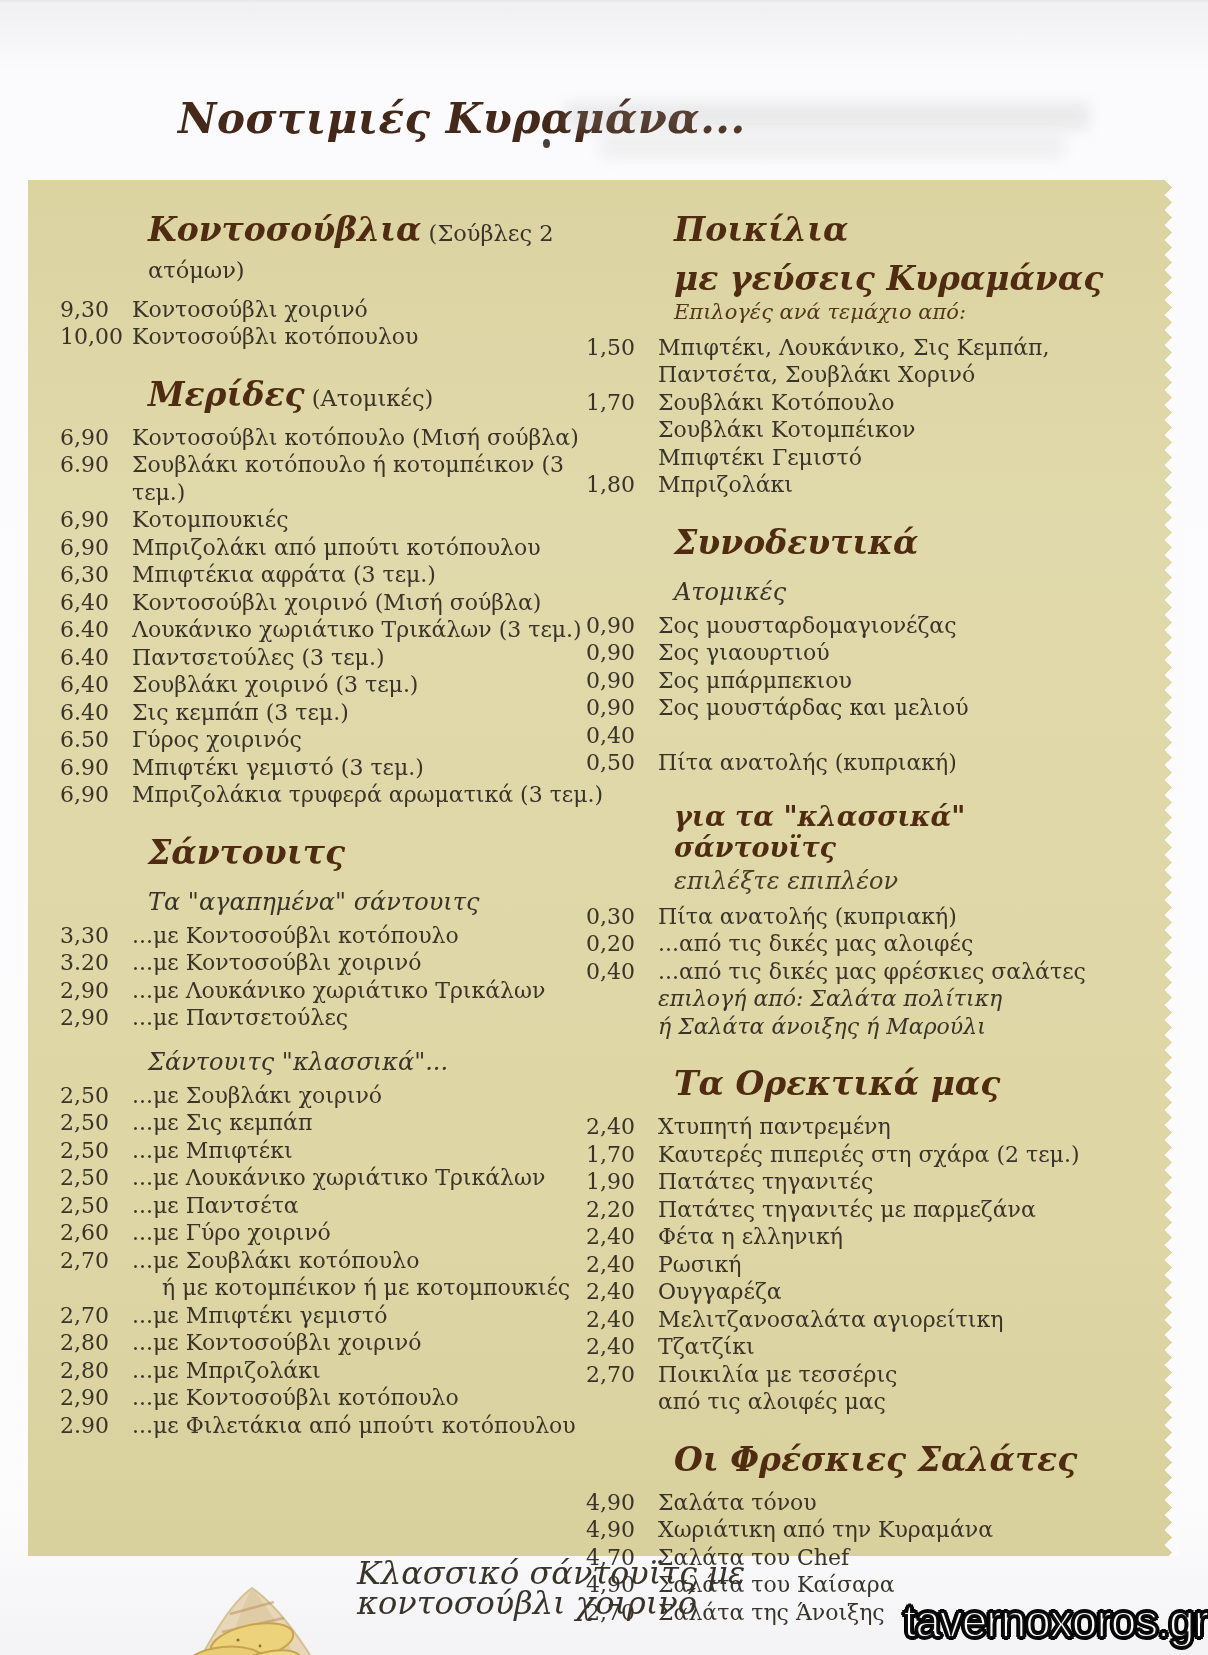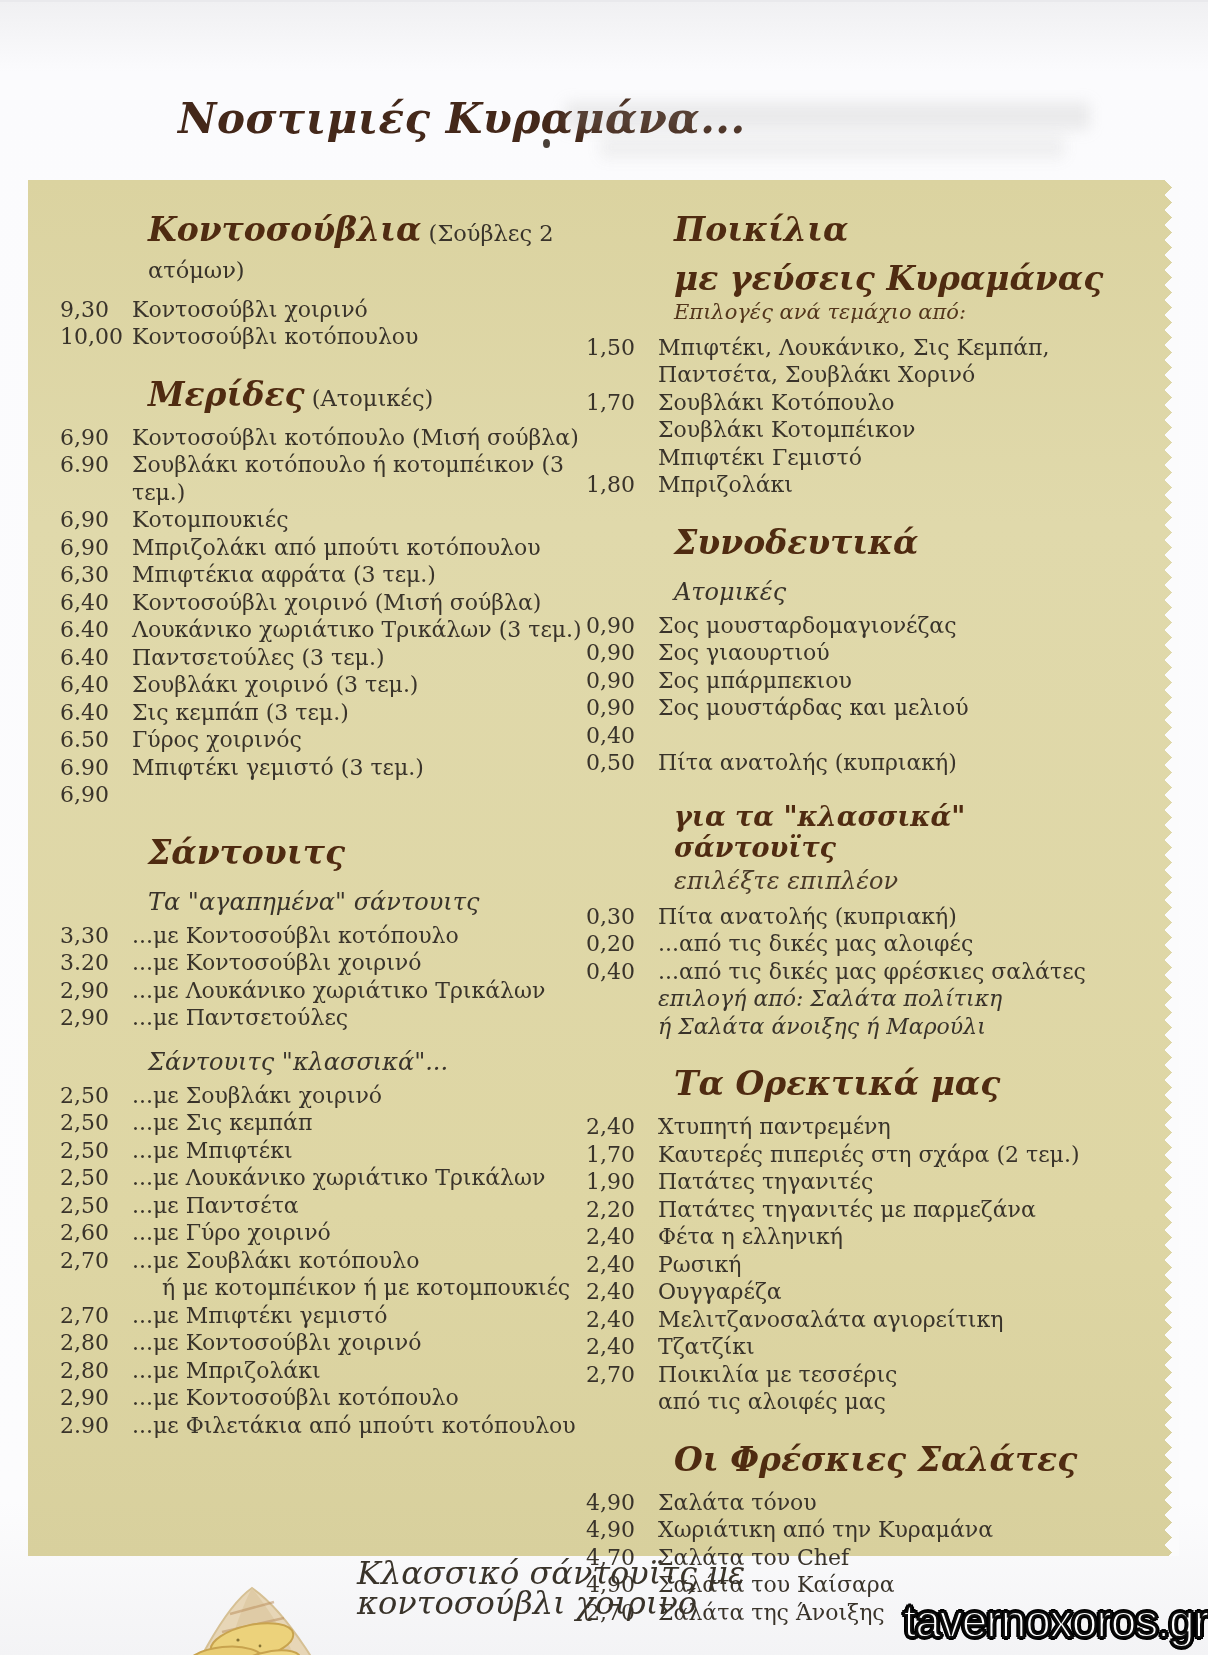--- a/index.html
+++ b/index.html
@@ -175,20 +175,23 @@
             </div>
           </div>
           <div class="item-row">
             <div class="price">6.90</div>
             <div class="lines">
               <div class="line">Μπιφτέκι γεμιστό (3 τεμ.)</div>
             </div>
           </div>
           <div class="item-row">
             <div class="price">6,90</div>
+            <div class="lines">
+              <div class="line">Μπριζολάκια τρυφερά αρωματικά (3 τεμ.)</div>
+            </div>
           </div>
         </section>
         <section class="menu-section">
           <h2 class="sec-head"><span class="sec-head-text">Σάντουιτς</span></h2>
           <div class="group-label">Τα "αγαπημένα" σάντουιτς</div>
           <div class="item-row">
             <div class="price">3,30</div>
             <div class="lines">
               <div class="line">...με Κοντοσούβλι κοτόπουλο</div>
             </div>

